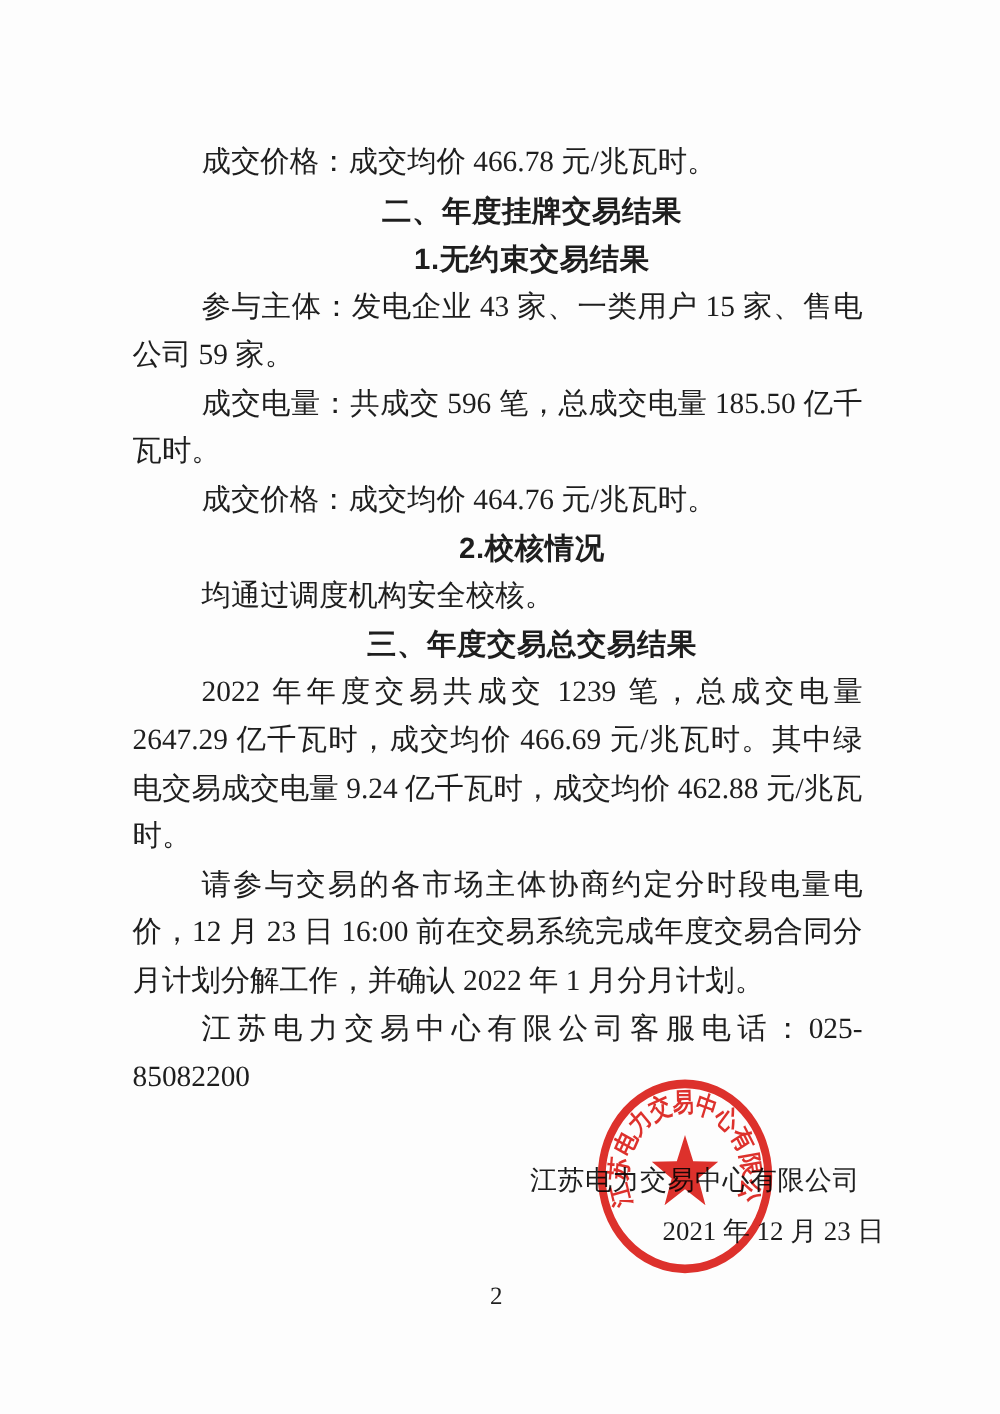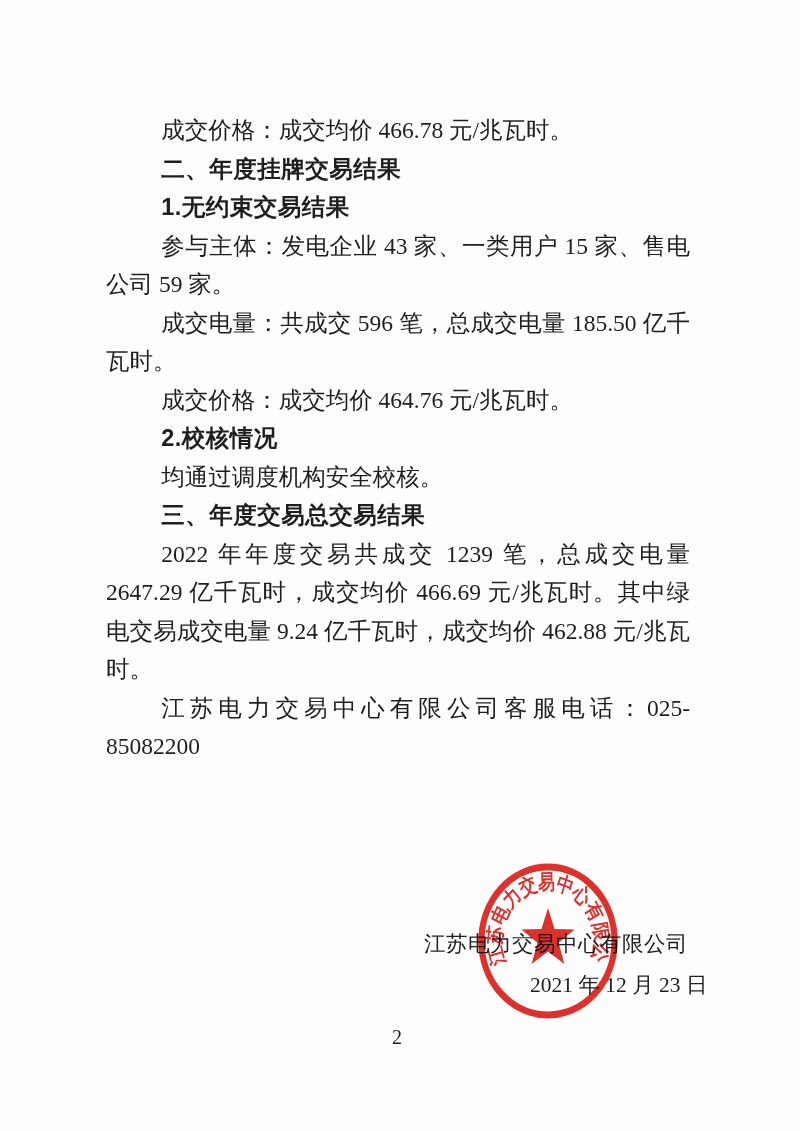--- a/index.html
+++ b/index.html
@@ -17,21 +17,21 @@
     left: 106px; top: 100px; width: 584px;
     font-size: 23.5px;
     line-height: 38.5px;
     text-align: justify;
     margin-top: 11px;
   }
   .content p { margin: 0; text-indent: 2.35em; }
   .content p.heading {
     font-family: "Liberation Sans", "DejaVu Sans", sans-serif;
     font-weight: 700;
-    text-align: left;
+    text-align: center;
     letter-spacing: 0.5px;
   }
   .sig-company {
     position: absolute;
     left: 424px; top: 929px;
     font-size: 21.5px;
     letter-spacing: 0.5px;
     white-space: nowrap;
   }
   .sig-date {
@@ -68,20 +68,21 @@
     <p class="body">成交价格：成交均价 466.78 元/兆瓦时。</p>
     <p class="heading">二、年度挂牌交易结果</p>
     <p class="heading">1.无约束交易结果</p>
     <p class="body">参与主体：发电企业 43 家、一类用户 15 家、售电公司 59 家。</p>
     <p class="body">成交电量：共成交 596 笔，总成交电量 185.50 亿千瓦时。</p>
     <p class="body">成交价格：成交均价 464.76 元/兆瓦时。</p>
     <p class="heading">2.校核情况</p>
     <p class="body">均通过调度机构安全校核。</p>
     <p class="heading">三、年度交易总交易结果</p>
     <p class="body">2022 年年度交易共成交 1239 笔，总成交电量 2647.29 亿千瓦时，成交均价 466.69 元/兆瓦时。其中绿电交易成交电量 9.24 亿千瓦时，成交均价 462.88 元/兆瓦时。</p>
+    <p class="body">请参与交易的各市场主体协商约定分时段电量电价，12 月 23 日 16:00 前在交易系统完成年度交易合同分月计划分解工作，并确认 2022 年 1 月分月计划。</p>
     <p class="body">江苏电力交易中心有限公司客服电话：025-85082200</p>
   </main>
 
   <div class="sig-company">江苏电力交易中心有限公司</div>
   <div class="sig-date">2021 年 12 月 23 日</div>
 
   <svg class="seal" viewBox="0 0 160 160" preserveAspectRatio="none" xmlns="http://www.w3.org/2000/svg">
     <defs>
       <path id="seal-arc" d="M 32.9 102 A 52 52 0 1 1 127.1 102" fill="none"></path>
     </defs>

